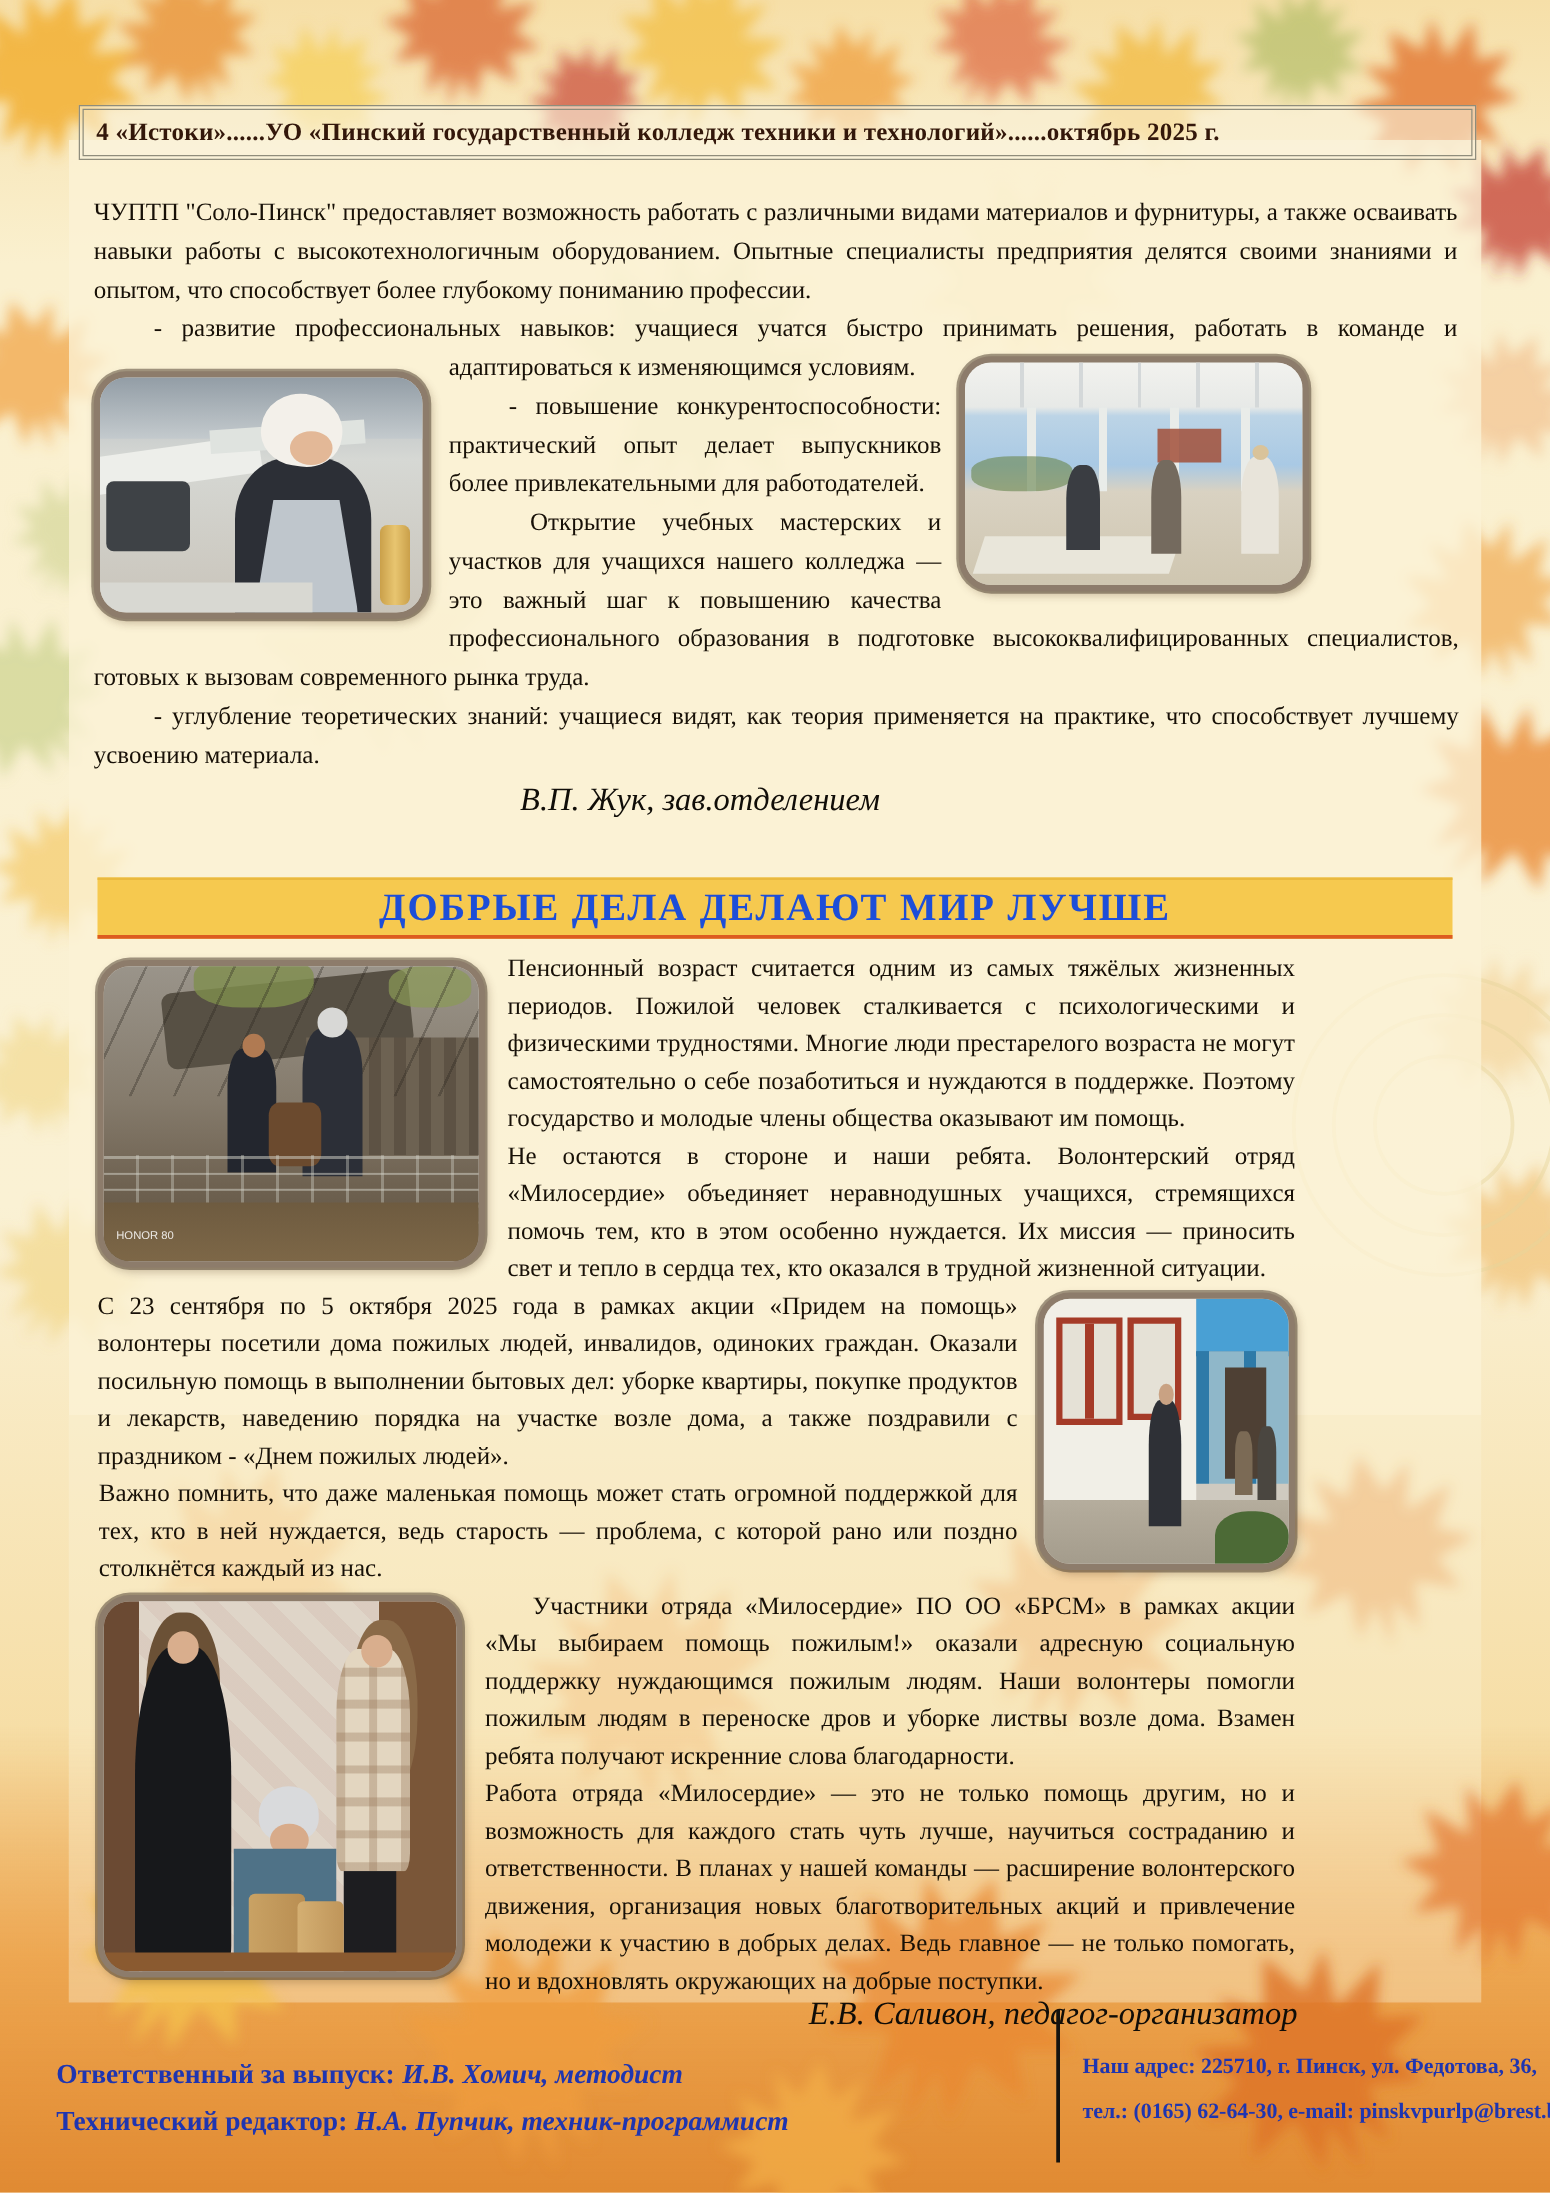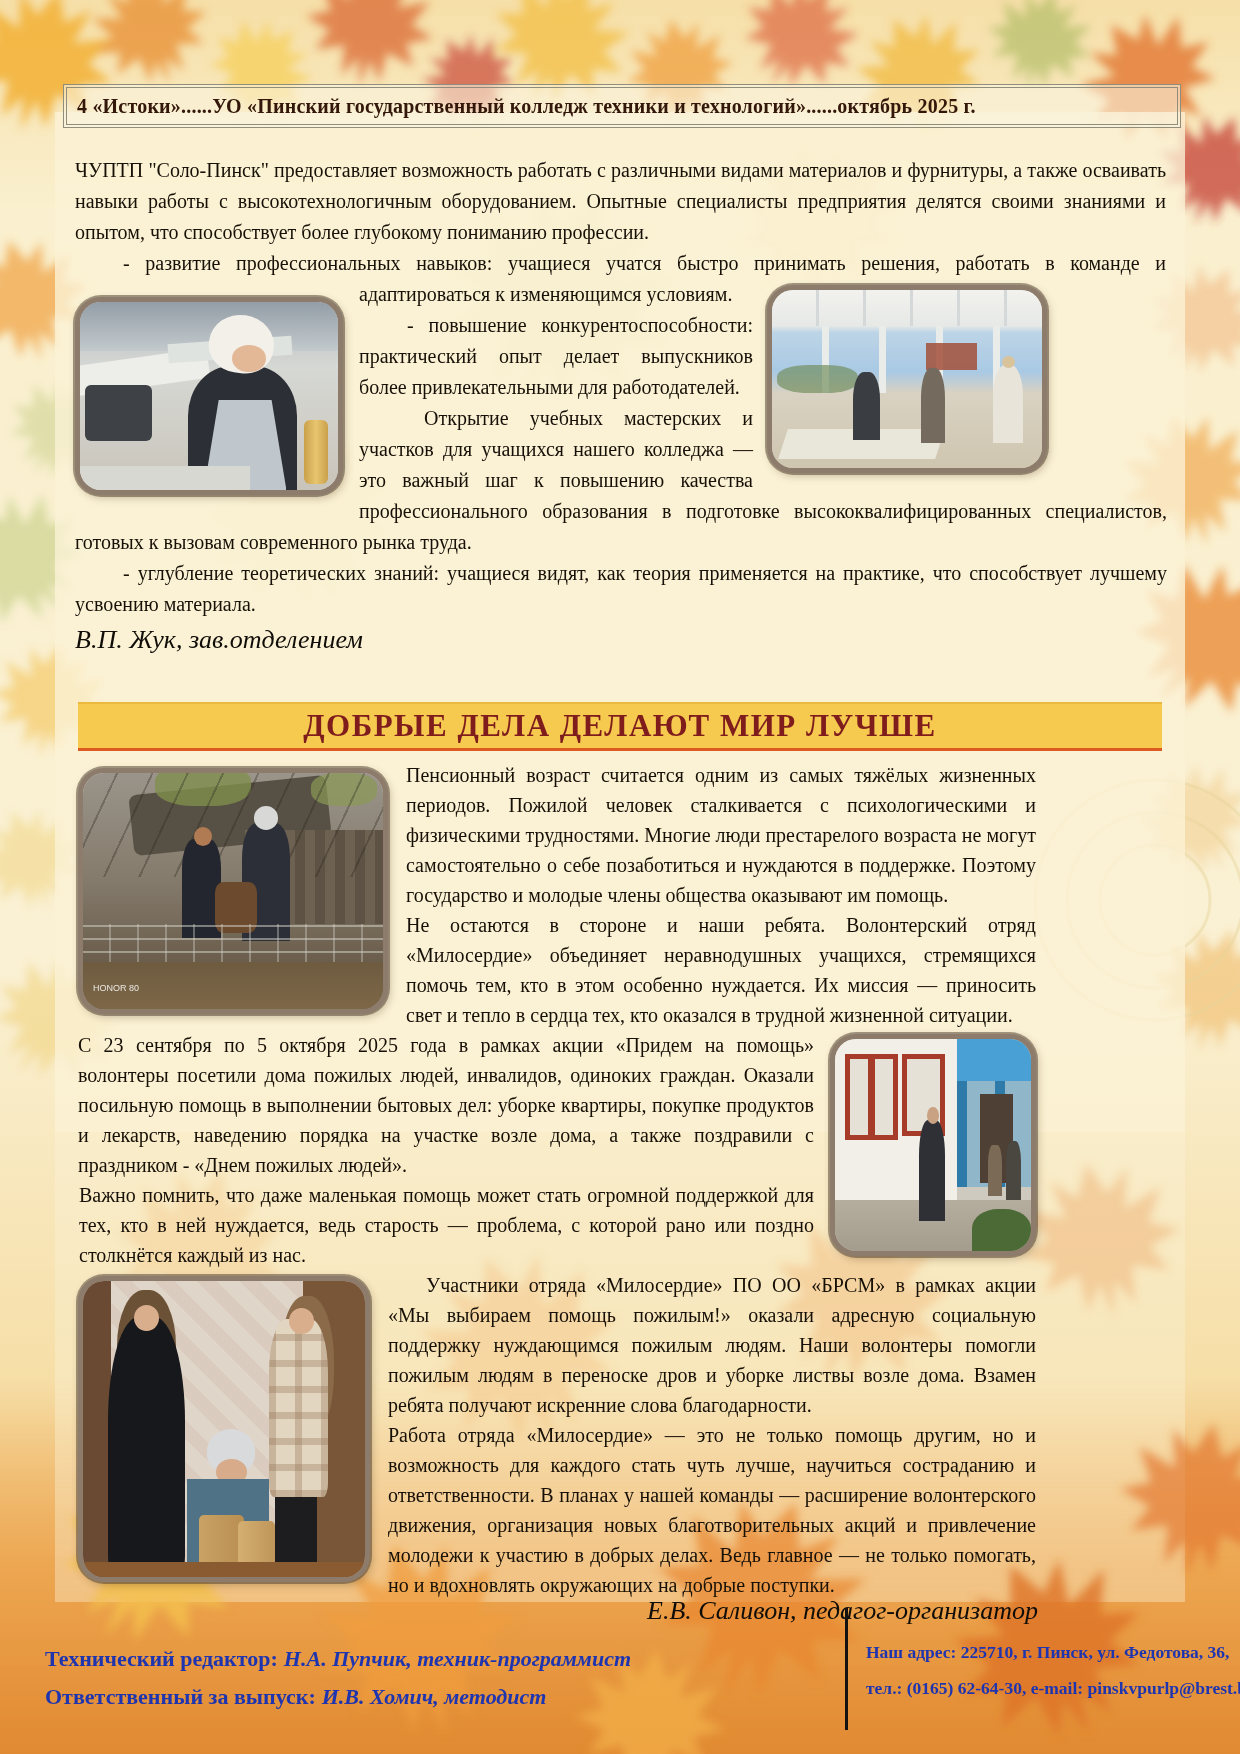--- a/index.html
+++ b/index.html
@@ -12,23 +12,23 @@
   .header-in{border:1px solid #8f8d7c;height:36px;display:flex;align-items:center;padding:0 10px;
              font-weight:bold;font-size:20px;color:#33170a;white-space:nowrap;letter-spacing:.2px}
 
   .a1{position:absolute;left:75px;top:155px;width:1092px;z-index:2;font-size:20px;line-height:31px;text-align:justify}
   .a2{position:absolute;left:78px;top:760px;width:958px;z-index:2;font-size:20px;line-height:30px;text-align:justify}
   .t{margin:0}
   .ind48{text-indent:48px}.ind65{text-indent:65px}.ind38{text-indent:38px}
 
   .banner{position:absolute;left:78px;top:702px;width:1084px;height:44px;z-index:2;background:#f6c94f;
           border-top:2px solid #eab93e;border-bottom:3px solid #dd5b20;display:flex;align-items:center;
-          justify-content:center;font-weight:bold;font-size:31px;letter-spacing:1.5px;color:#7f1d1d}
-
-  .sig1{margin-top:4px;padding-right:122px;font-style:italic;font-size:26px;text-align:left;color:#100d08}
+          justify-content:center;font-weight:bold;font-size:31px;letter-spacing:1.5px;color:#1d4ed8}
+
+  .sig1{margin-top:4px;padding-right:122px;font-style:italic;font-size:26px;text-align:center;color:#100d08}
   .sig2{position:absolute;left:560px;top:1596px;width:478px;z-index:3;font-style:italic;font-size:26px;
         text-align:right;color:#100d08}
 
   .footer-left{position:absolute;left:45px;top:1640px;z-index:3;color:#1f35b0;font-weight:bold;
                font-size:22px;line-height:38px;white-space:nowrap}
   .footer-left .nm{font-style:italic;margin-left:6px}
   .footer-right{position:absolute;left:866px;top:1634px;z-index:3;color:#1f35b0;font-weight:bold;
                 font-size:17.5px;line-height:36px;white-space:nowrap}
   .divider{position:absolute;left:845px;top:1608px;width:3px;height:122px;z-index:3;background:#15130f}
 
@@ -287,24 +287,24 @@
     </div>
     <p class="t">Важно помнить, что даже маленькая помощь может стать огромной поддержкой для тех, кто в ней нуждается, ведь старость — проблема, с которой рано или поздно столкнётся каждый из нас.</p>
     <p class="t ind38">Участники отряда «Милосердие» ПО ОО «БРСМ» в рамках акции «Мы выбираем помощь пожилым!» оказали адресную социальную поддержку нуждающимся пожилым людям. Наши волонтеры помогли пожилым людям в переноске дров и уборке листвы возле дома. Взамен ребята получают искренние слова благодарности.</p>
     <p class="t">Работа отряда «Милосердие» — это не только помощь другим, но и возможность для каждого стать чуть лучше, научиться состраданию и ответственности. В планах у нашей команды — расширение волонтерского движения, организация новых благотворительных акций и привлечение молодежи к участию в добрых делах. Ведь главное — не только помогать, но и вдохновлять окружающих на добрые поступки.</p>
   </div>
 
   <div class="sig2">Е.В. Саливон, педагог-организатор</div>
 
   <div class="footer-left">
     <div>
+      <span>Ответственный за выпуск:</span><span class="nm">И.В. Хомич, методист</span>
+    </div>
+    <div>
       <span>Технический редактор:</span><span class="nm">Н.А. Пупчик, техник-программист</span>
-    </div>
-    <div>
-      <span>Ответственный за выпуск:</span><span class="nm">И.В. Хомич, методист</span>
     </div>
   </div>
   <div class="divider"></div>
   <div class="footer-right">
     <div>Наш адрес: 225710, г. Пинск, ул. Федотова, 36,</div>
     <div>тел.: (0165) 62-64-30, e-mail: pinskvpurlp@brest.by</div>
   </div>
 
 </div>
 

